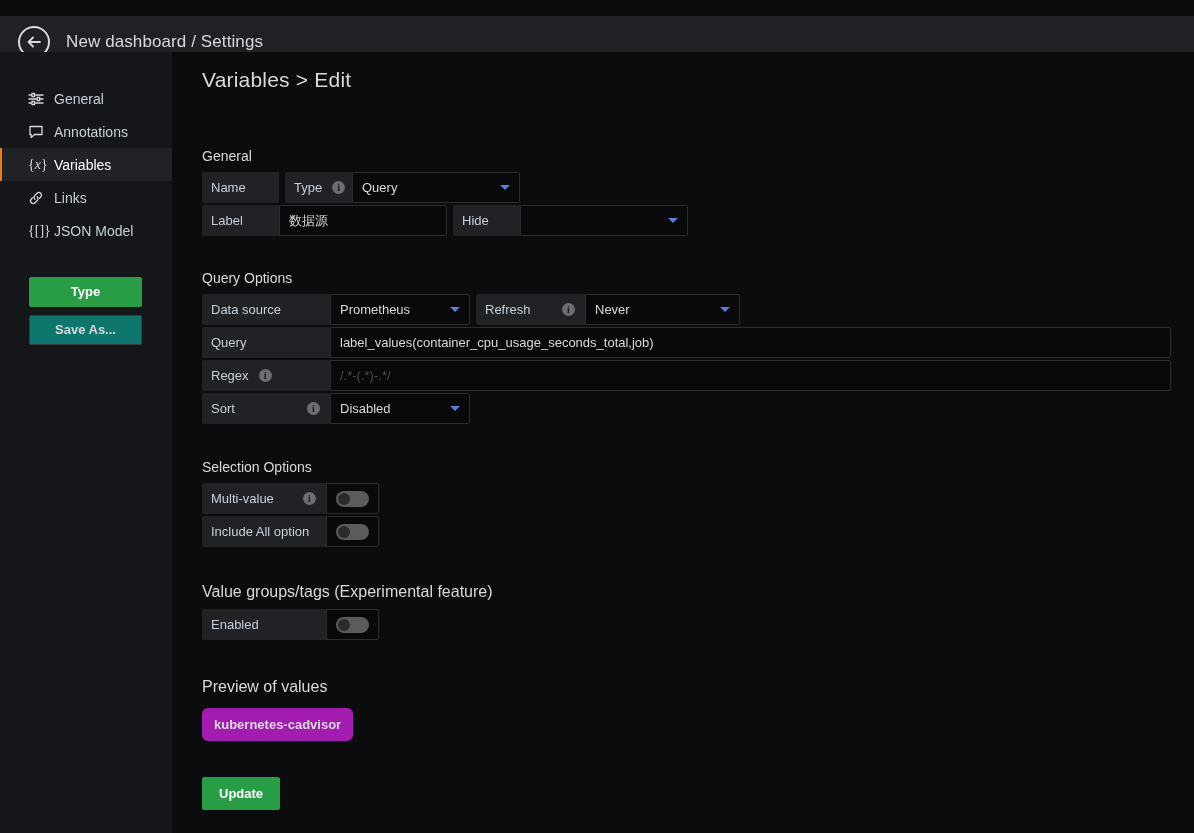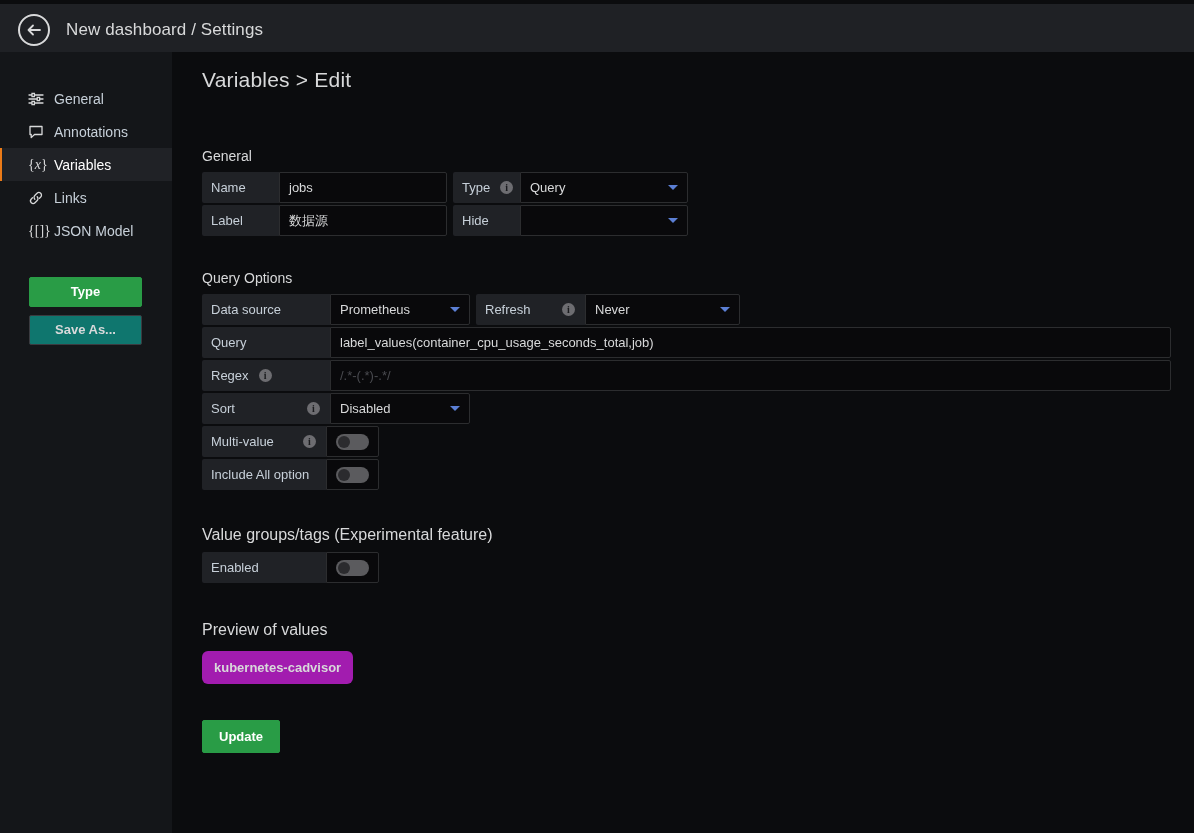--- a/index.html
+++ b/index.html
@@ -7,21 +7,21 @@
     margin: 0; padding: 0;
     width: 1194px; height: 833px;
     background: #0b0c0e;
     font-family: "Liberation Sans", sans-serif;
     color: #d8d9da;
     overflow: hidden;
   }
 
   
   #topbar {
-    position: absolute; top: 4px; left: 0;
+    position: absolute; top: 16px; left: 0;
     width: 1194px; height: 52px;
     background: #1f2125;
     border-bottom: 1px solid #0a0a0b;
     display: flex; align-items: center;
   }
   #back-btn {
     width: 32px; height: 32px; margin-left: 18px;
     border: 2px solid #d8d9da; border-radius: 50%;
     display: flex; align-items: center; justify-content: center;
     cursor: pointer; flex: none;
@@ -273,21 +273,20 @@
   <h1 id="page-title">Variables &gt; Edit</h1>
 
   
   <div class="section-title sec-general">General</div>
 
   <div class="row">
     <div class="fgroup">
       <div class="lbl w-name-lbl">
         <span class="lbl-txt">Name</span>
       </div>
-      <div class="inp w-name-inp">jobs</div>
     </div>
     <div class="fgroup">
       <div class="lbl w-type-lbl">
         <span class="lbl-txt">Type</span>
         <span class="info">i</span>
       </div>
       <div class="sel w-type-sel">
         <span>Query</span>
         <span class="caret"></span>
       </div>
@@ -363,20 +362,21 @@
         <span class="info">i</span>
       </div>
       <div class="sel w-sort-sel">
         <span>Disabled</span>
         <span class="caret"></span>
       </div>
     </div>
   </div>
 
   
+  <div class="section-title sec-select">Selection Options</div>
 
   <div class="row">
     <div class="fgroup">
       <div class="lbl w-mv-lbl">
         <span class="lbl-txt">Multi-value</span>
         <span class="info">i</span>
       </div>
       <div class="togcell">
         <div class="toggle">
           <div class="knob"></div>

